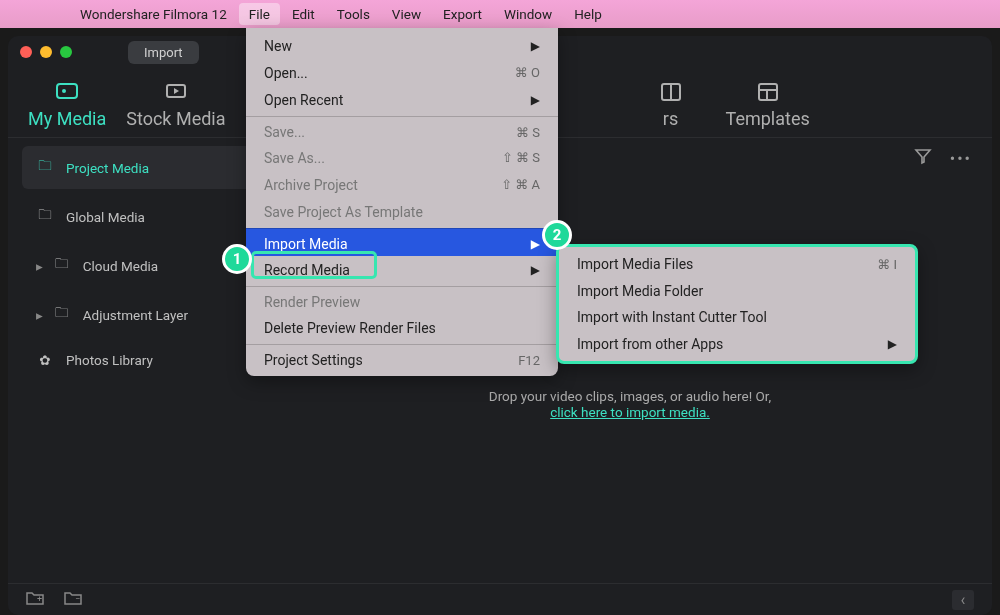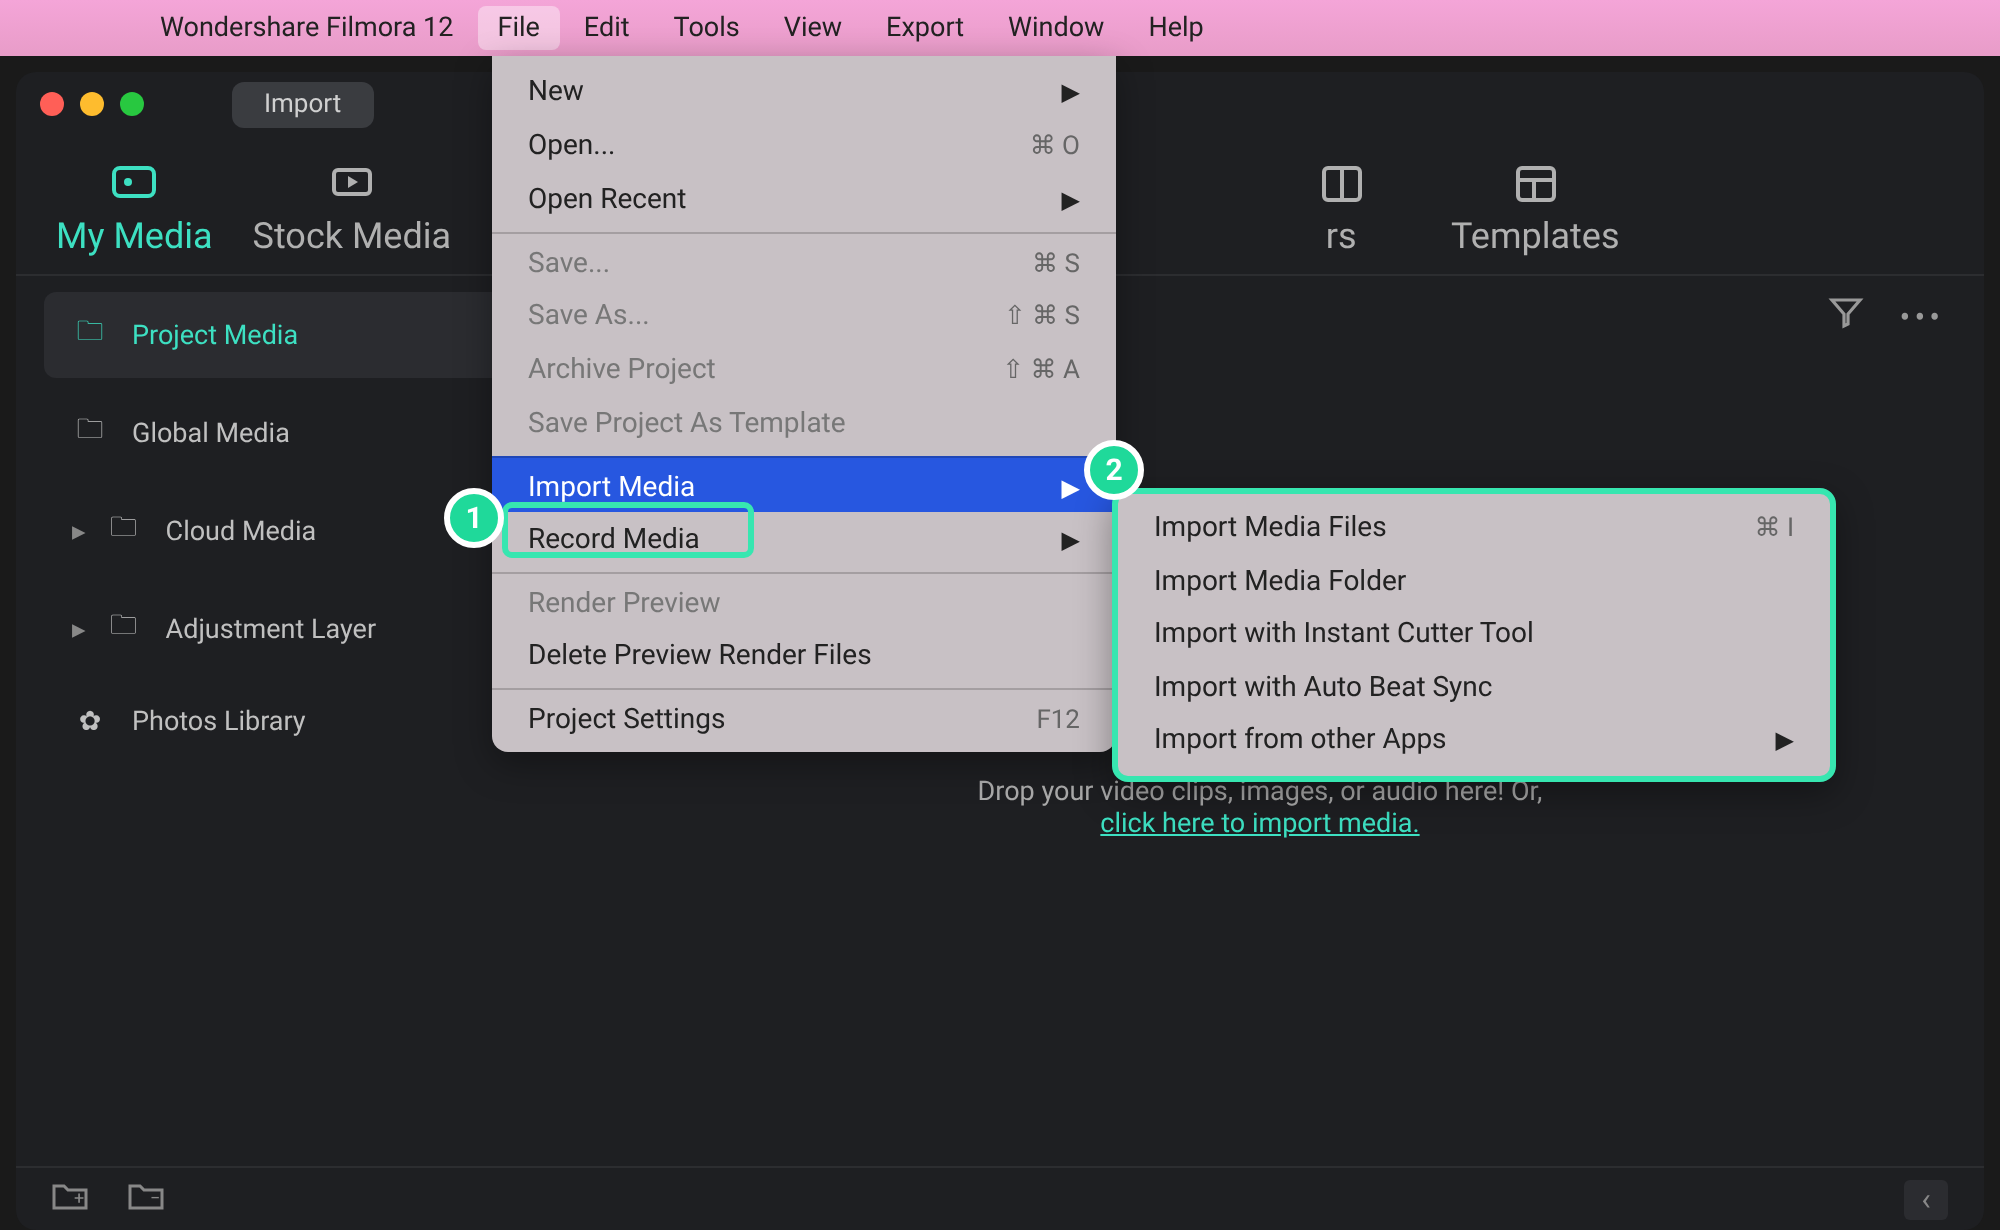--- a/index.html
+++ b/index.html
@@ -7,21 +7,21 @@
 
   
   .mac-menubar { height: 28px; background: linear-gradient(to bottom, #f4a5d8, #e89cc8); display: flex; align-items: center; padding: 0 18px; gap: 22px; color: #222; font-size: 13.5px; }
   .mac-menubar .apple { font-size: 16px; }
   .mac-menubar .app-name { font-weight: 400; margin-left: 40px; }
   .mac-menubar .menu-item { cursor: default; }
   .mac-menubar .menu-item.active { background: rgba(255,255,255,0.4); padding: 3px 10px; border-radius: 4px; margin: 0 -10px; }
 
   
   .window { position: absolute; top: 36px; left: 8px; right: 8px; bottom: 0; background: #1e1f22; border-radius: 10px; }
-  .titlebar { height: 32px; display: flex; align-items: center; padding: 0 12px; gap: 4px; }
+  .titlebar { height: 32px; display: flex; align-items: center; padding: 0 12px; gap: 16px; }
   .traffic { display: flex; gap: 8px; }
   .traffic span { width: 12px; height: 12px; border-radius: 50%; display:inline-block; }
   .traffic .close-dot { background: #ff5f57; }
   .traffic .min-dot { background: #febc2e; }
   .traffic .max-dot { background: #28c840; }
   .import-btn { margin-left: 40px; background: #3a3c40; color: #d0d0d0; border: none; padding: 4px 16px; border-radius: 6px; font-size: 13px; cursor: pointer; }
 
   
   .tabstrip { display: flex; gap: 20px; padding: 12px 20px 8px; border-bottom: 1px solid #2c2d30; }
   .tab { display: flex; flex-direction: column; align-items: center; gap: 4px; color: #b0b0b0; cursor: pointer; min-width: 70px; }
@@ -251,23 +251,20 @@
       <span>Import Media Files</span>
       <span class="shortcut">⌘ I</span>
     </div>
   <div class="row">
       <span>Import Media Folder</span>
     </div>
   <div class="row">
       <span>Import with Instant Cutter Tool</span>
     </div>
   <div class="row">
-      <span>Import with Auto Beat Sync</span>
-    </div>
-  <div class="row">
       <span>Import from other Apps</span>
       <span class="sub-arrow">▶</span>
     </div>
 </div>
 
 <div class="outline-import"></div>
 <div class="badge b1">1</div>
 <div class="badge b2">2</div>
 
 </body></html>

